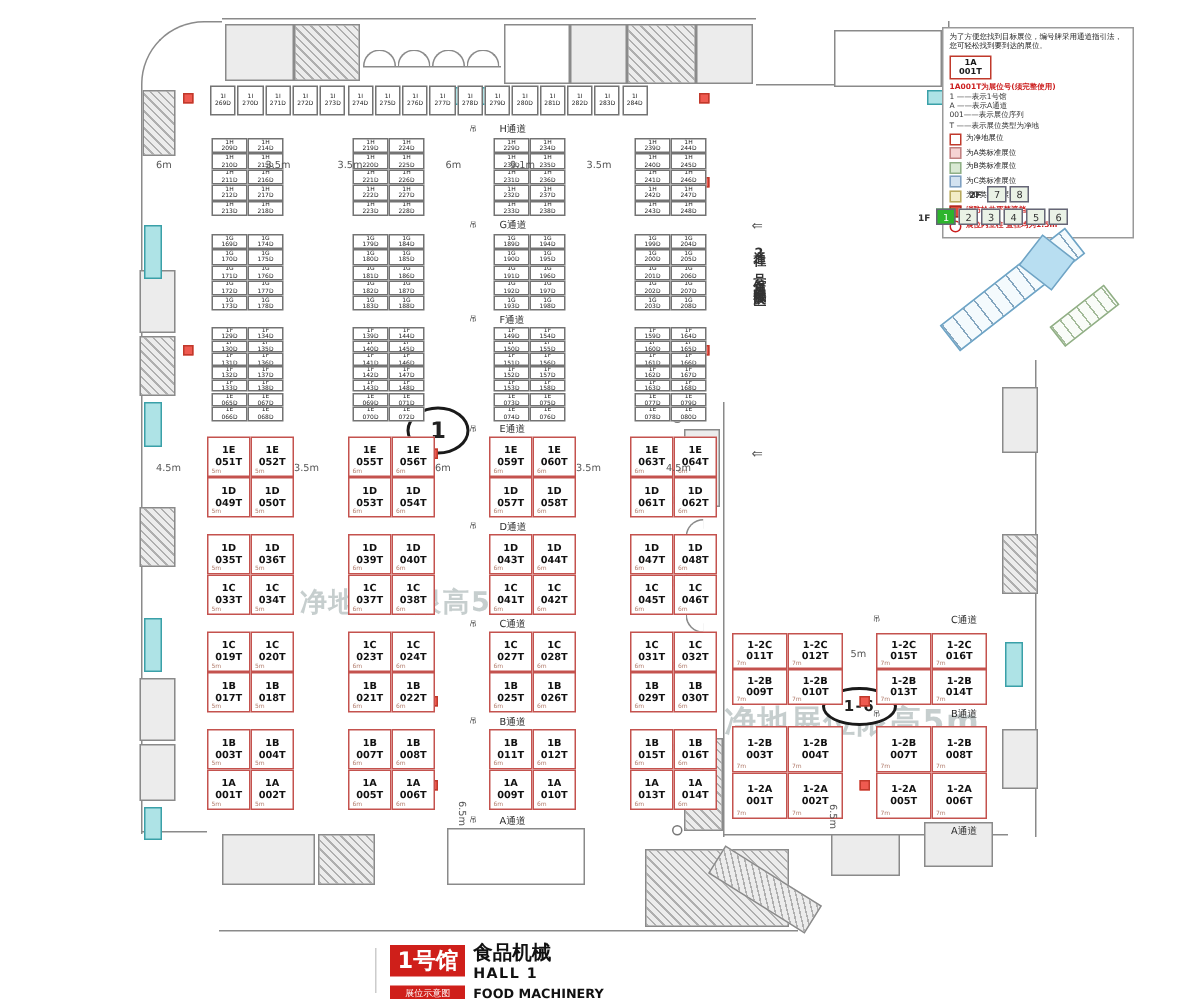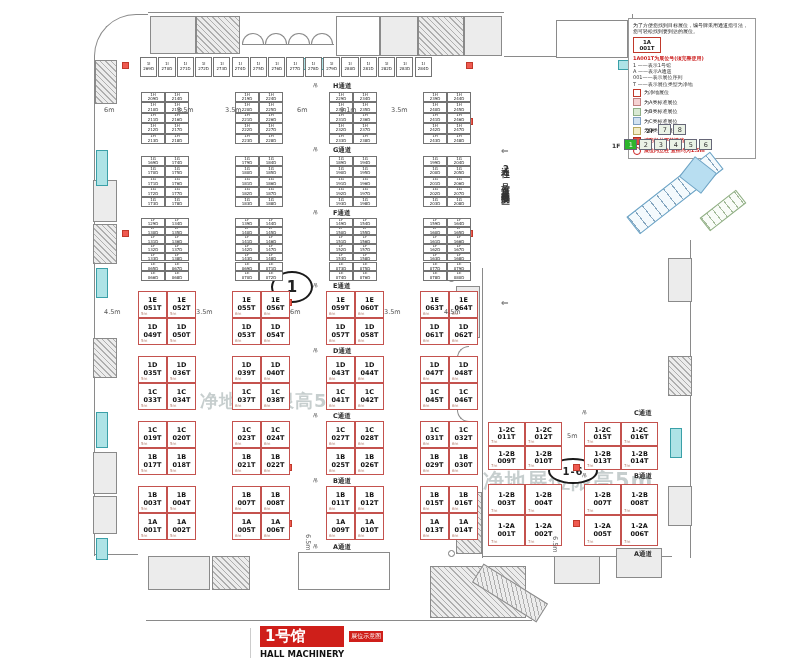--- a/index.html
+++ b/index.html
@@ -15,21 +15,21 @@
   .arc-left{border:1px solid #8a8a8a;border-right:none;border-radius:12px 0 0 12px;background:#fff}
   .teal{background:#aee3e6;border:1px solid #3aa0a8}
   .hydrant{width:7px;height:7px;background:#ef5a50;border:1px solid #c0392b}
   .colcirc{width:7px;height:7px;border:1px solid #777;border-radius:50%;background:#fff}
   .booth{display:flex;flex-direction:column;align-items:center;justify-content:center;
          text-align:center;background:#fff;overflow:hidden}
   .booth .bl{white-space:nowrap}
   .std{border:1px solid #737373;font-size:4px;line-height:4.6px;color:#1a1a1a}
   .net{border:1px solid #c4524e;font-size:6.5px;line-height:7.2px;font-weight:bold;color:#111}
   .net .dim{position:absolute;left:2px;bottom:1px;font-size:4px;line-height:4px;font-weight:400;color:#b07a6a}
-  .aisle{font-size:6.5px;font-weight:bold;color:#2a2a2a;white-space:nowrap}
+  .aisle{font-size:6.5px;font-weight:normal;color:#2a2a2a;white-space:nowrap}
   .hoist{font-size:5px;color:#2a2a2a}
   .dimtxt{font-size:6.5px;color:#555;white-space:nowrap}
   .vert{writing-mode:vertical-rl}
   .wm{position:absolute;color:#a9b4b4;opacity:.65;font-weight:bold;white-space:nowrap;letter-spacing:1px}
   .wm.main{left:200px;top:389px;font-size:18px}
   .wm.annex{left:483px;top:467px;font-size:21px}
   .oval{position:absolute;border:2px solid #1a1a1a;border-radius:50%;background:#fff;
         display:flex;align-items:center;justify-content:center;font-weight:bold}
   .oval.hall{left:271px;top:271px;width:38px;height:28px;font-size:15px}
   .oval.annex{left:548px;top:458px;width:46px;height:22px;font-size:10px;letter-spacing:1px}
@@ -1272,16 +1272,20 @@
 </div>
 
 <div class="smap-band1"></div>
 <div class="smap-d"></div>
 <div class="smap-band2"></div>
 
 <div class="titleblock">
   <div class="tb-div"></div>
   <div class="tb-grid">
     <div class="tb-badge">1号馆</div>
+    <div class="tb-stack">
+      <div class="tb-cn2">食品机械</div>
+      <div class="tb-hall">HALL 1</div>
+    </div>
     <div class="tb-map">展位示意图</div>
-    <div class="tb-en2">HALL MACHINERY</div>
+    <div class="tb-en2">FOOD MACHINERY</div>
   </div>
 </div>
 
 </body></html>

